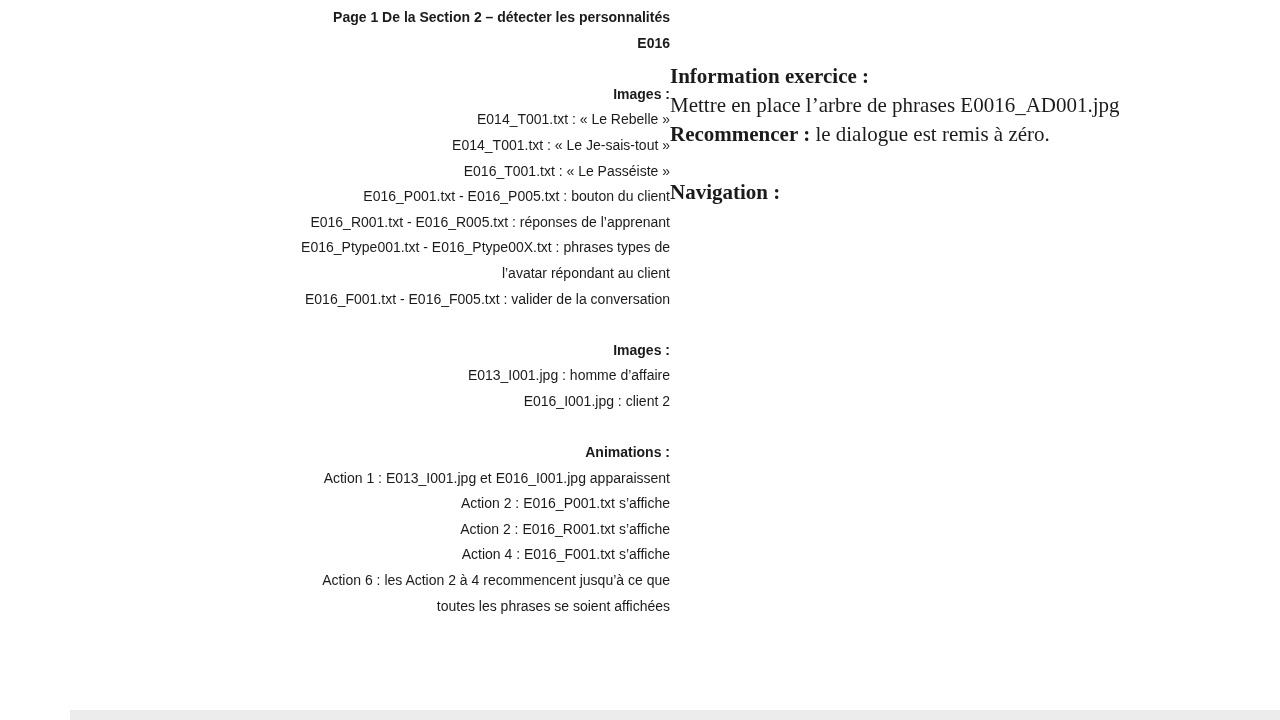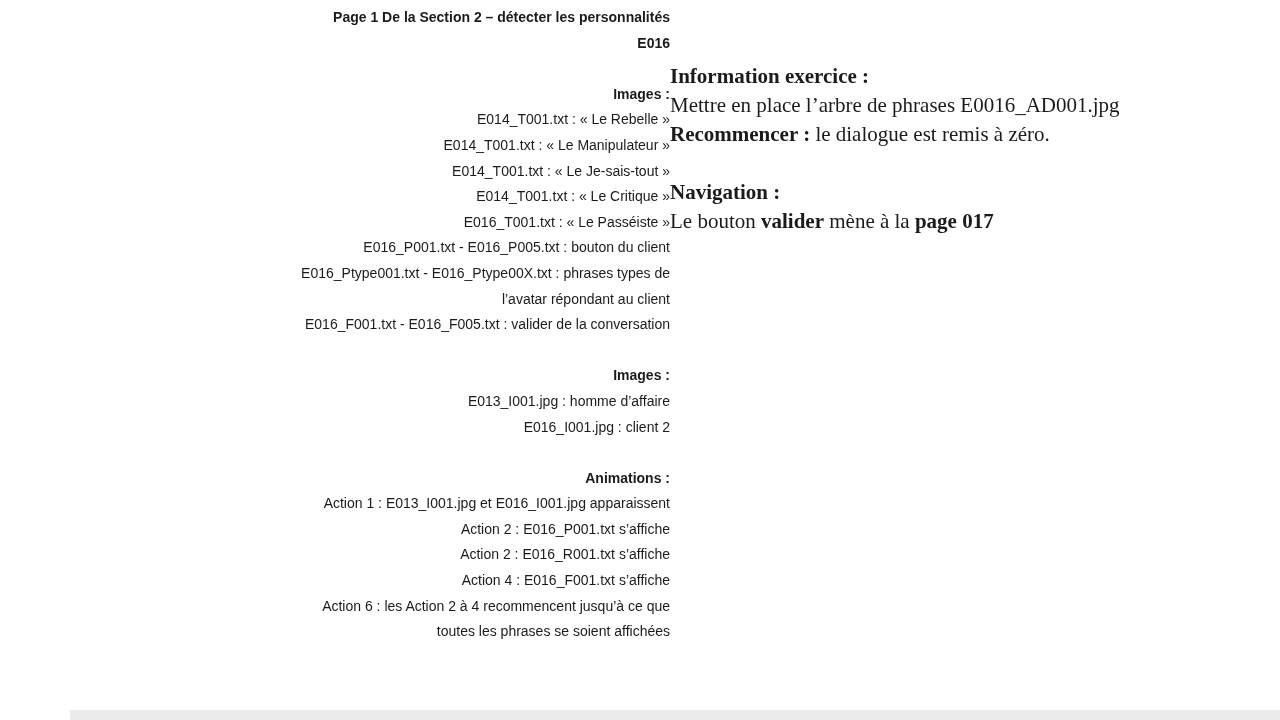--- a/index.html
+++ b/index.html
@@ -58,25 +58,24 @@
 
 <div class="slide">
 
   <div class="left-col">
     <div class="line bold">Page 1 De la Section 2 – détecter les personnalités</div>
     <div class="line bold">E016</div>
     <div class="line"></div>
 
     <div class="line bold">Images :</div>
     <div class="line">E014_T001.txt : « Le Rebelle »</div>
-    <div class="line">E014_T001.txt : « Le Manipulateur »</div>
     <div class="line">E014_T001.txt : « Le Je-sais-tout »</div>
-    <div class="line">E014_T001.txt : « Le Critique »</div>
     <div class="line">E016_T001.txt : « Le Passéiste »</div>
     <div class="line">E016_P001.txt - E016_P005.txt : bouton du client</div>
+    <div class="line">E016_R001.txt - E016_R005.txt : réponses de l’apprenant</div>
     <div class="line">E016_Ptype001.txt - E016_Ptype00X.txt : phrases types de</div>
     <div class="line">l’avatar répondant au client</div>
     <div class="line">E016_F001.txt - E016_F005.txt : valider de la conversation</div>
     <div class="line"></div>
 
     <div class="line bold">Images :</div>
     <div class="line">E013_I001.jpg : homme d’affaire</div>
     <div class="line">E016_I001.jpg : client 2</div>
     <div class="line"></div>
 
@@ -89,18 +88,17 @@
     <div class="line">toutes les phrases se soient affichées</div>
   </div>
 
   <div class="right-col">
     <div class="line bold">Information exercice :</div>
     <div class="line">Mettre en place l’arbre de phrases E0016_AD001.jpg</div>
     <div class="line"><span class="bold">Recommencer :</span><span> le dialogue est remis à zéro.</span></div>
     <div class="line"></div>
 
     <div class="line bold">Navigation :</div>
-    <div class="line"><span>Le bouton </span><span class="bold">valider</span><span> mène à la </span><span class="bold">page 017</span></div>
   </div>
 
   <div class="bottom-bar" style="background:#ececec"></div>
 
 </div>
 
 </body></html>

